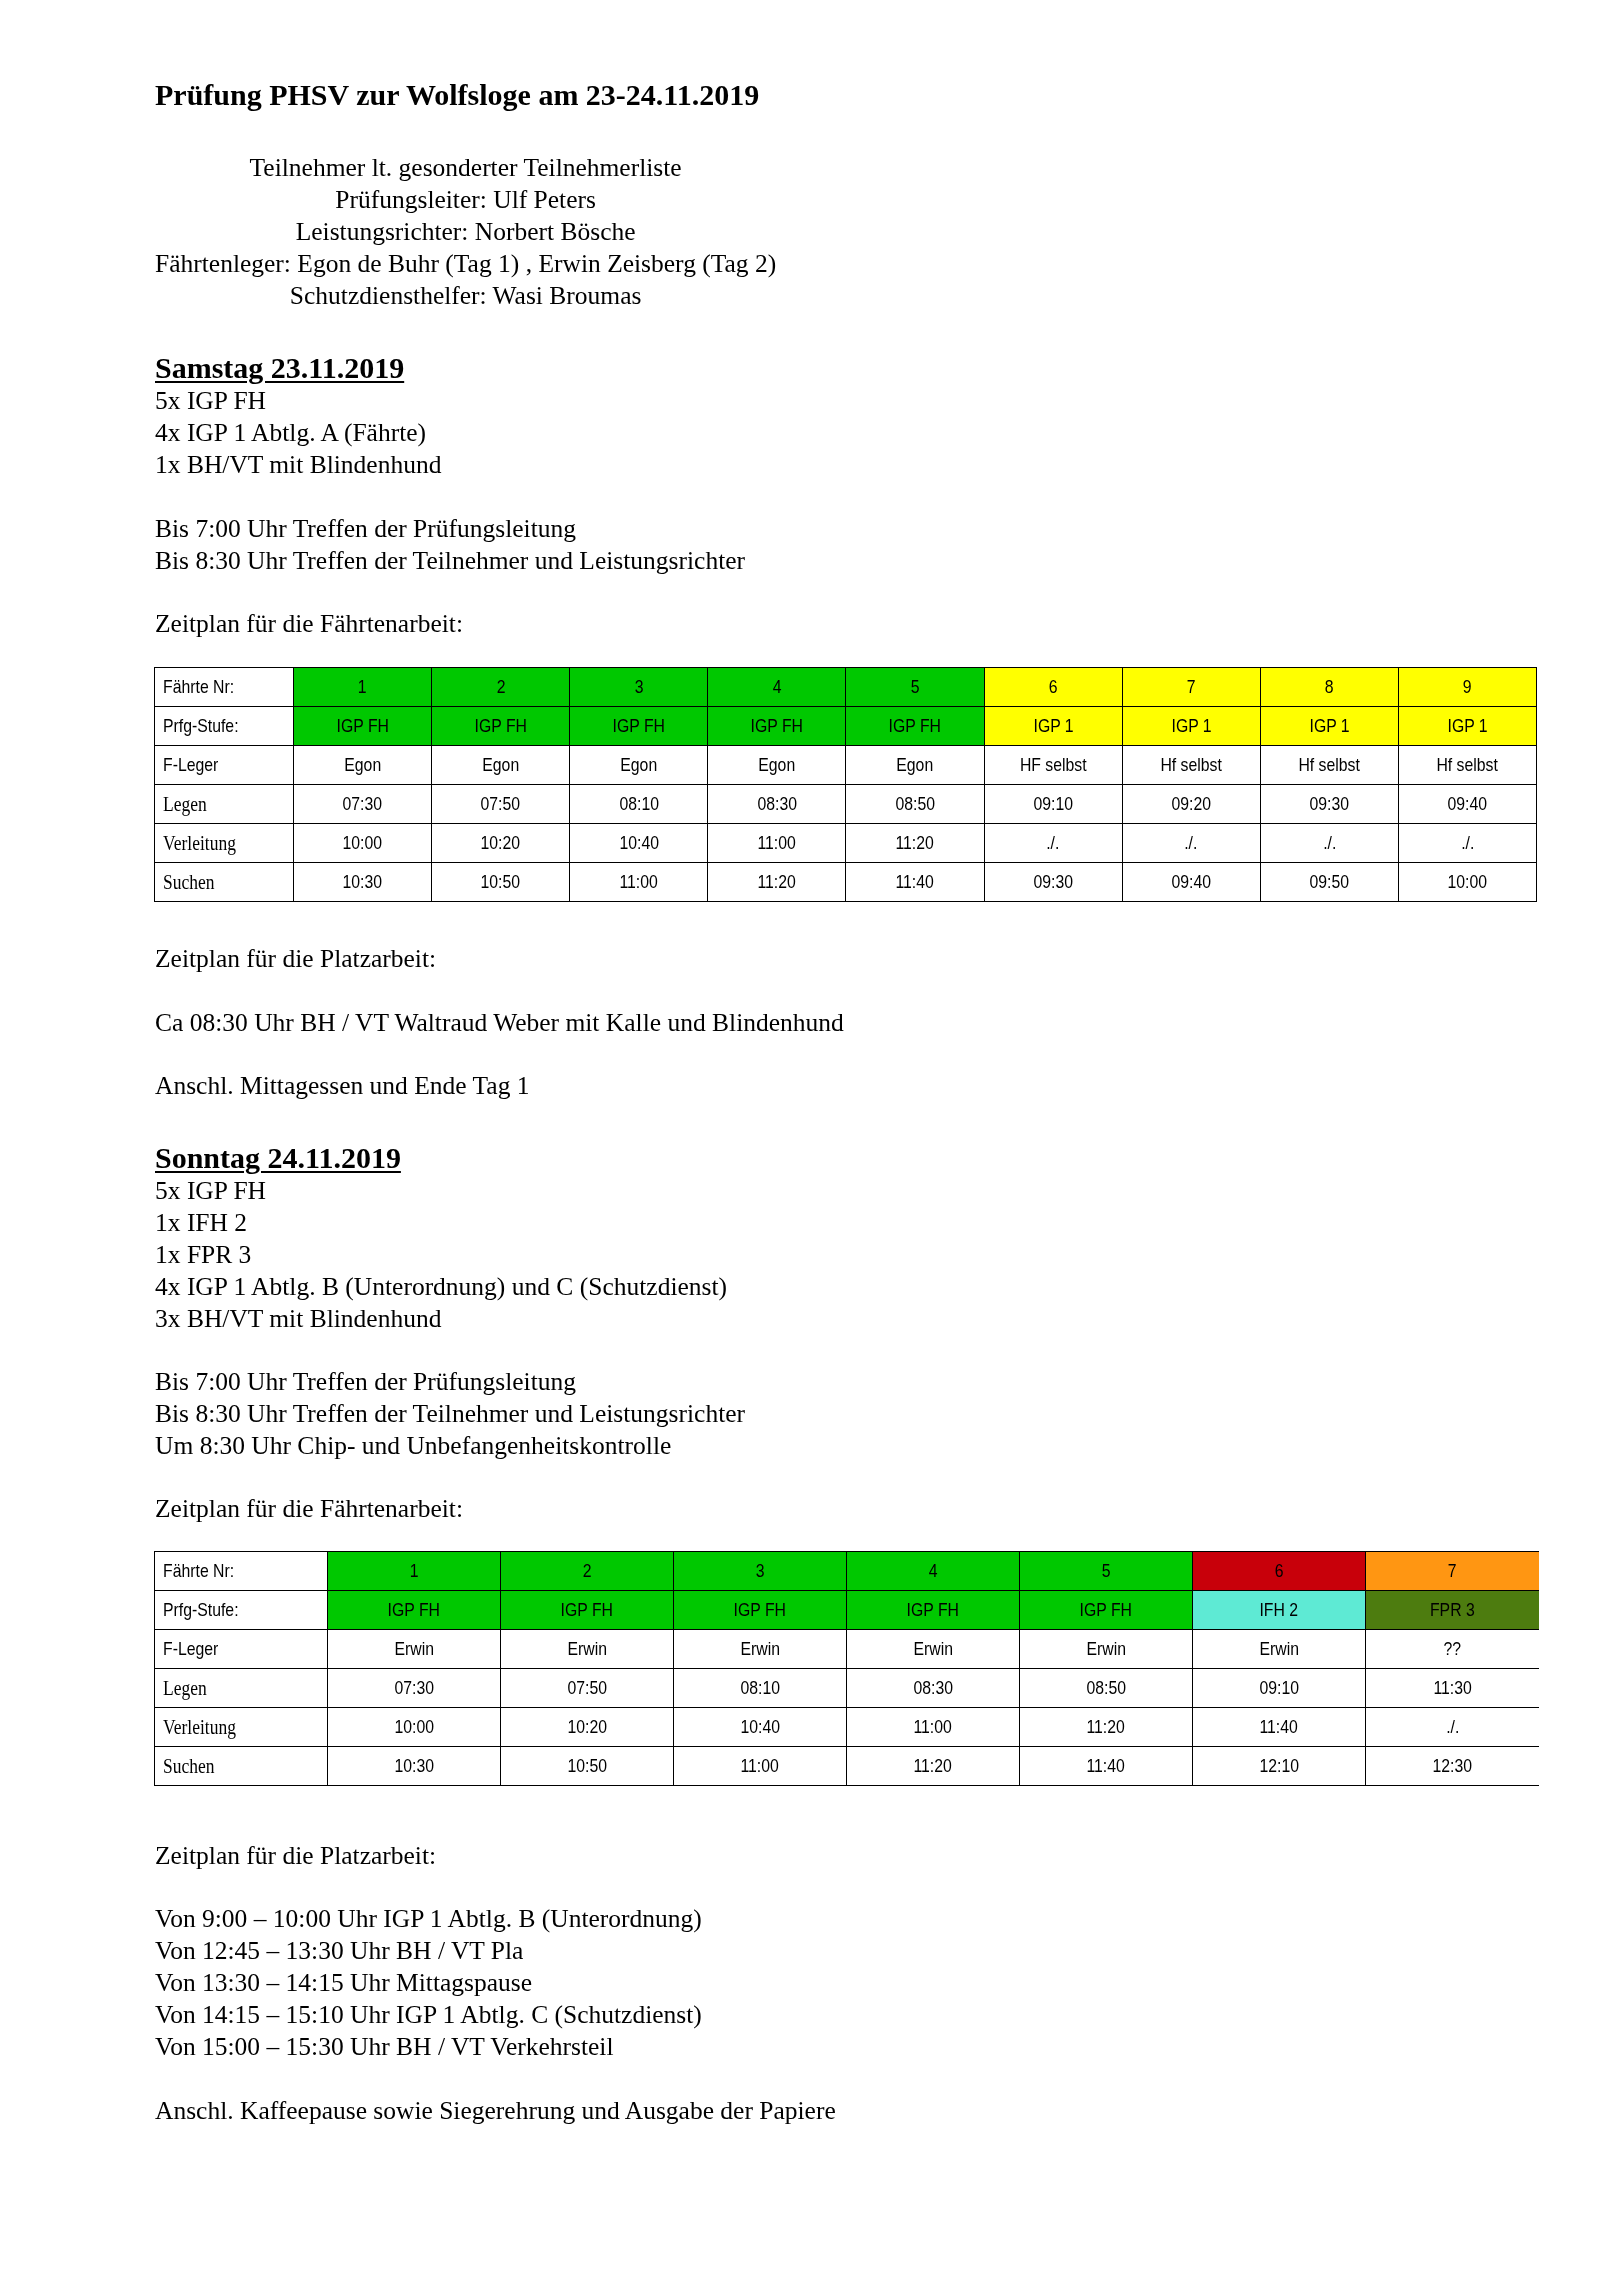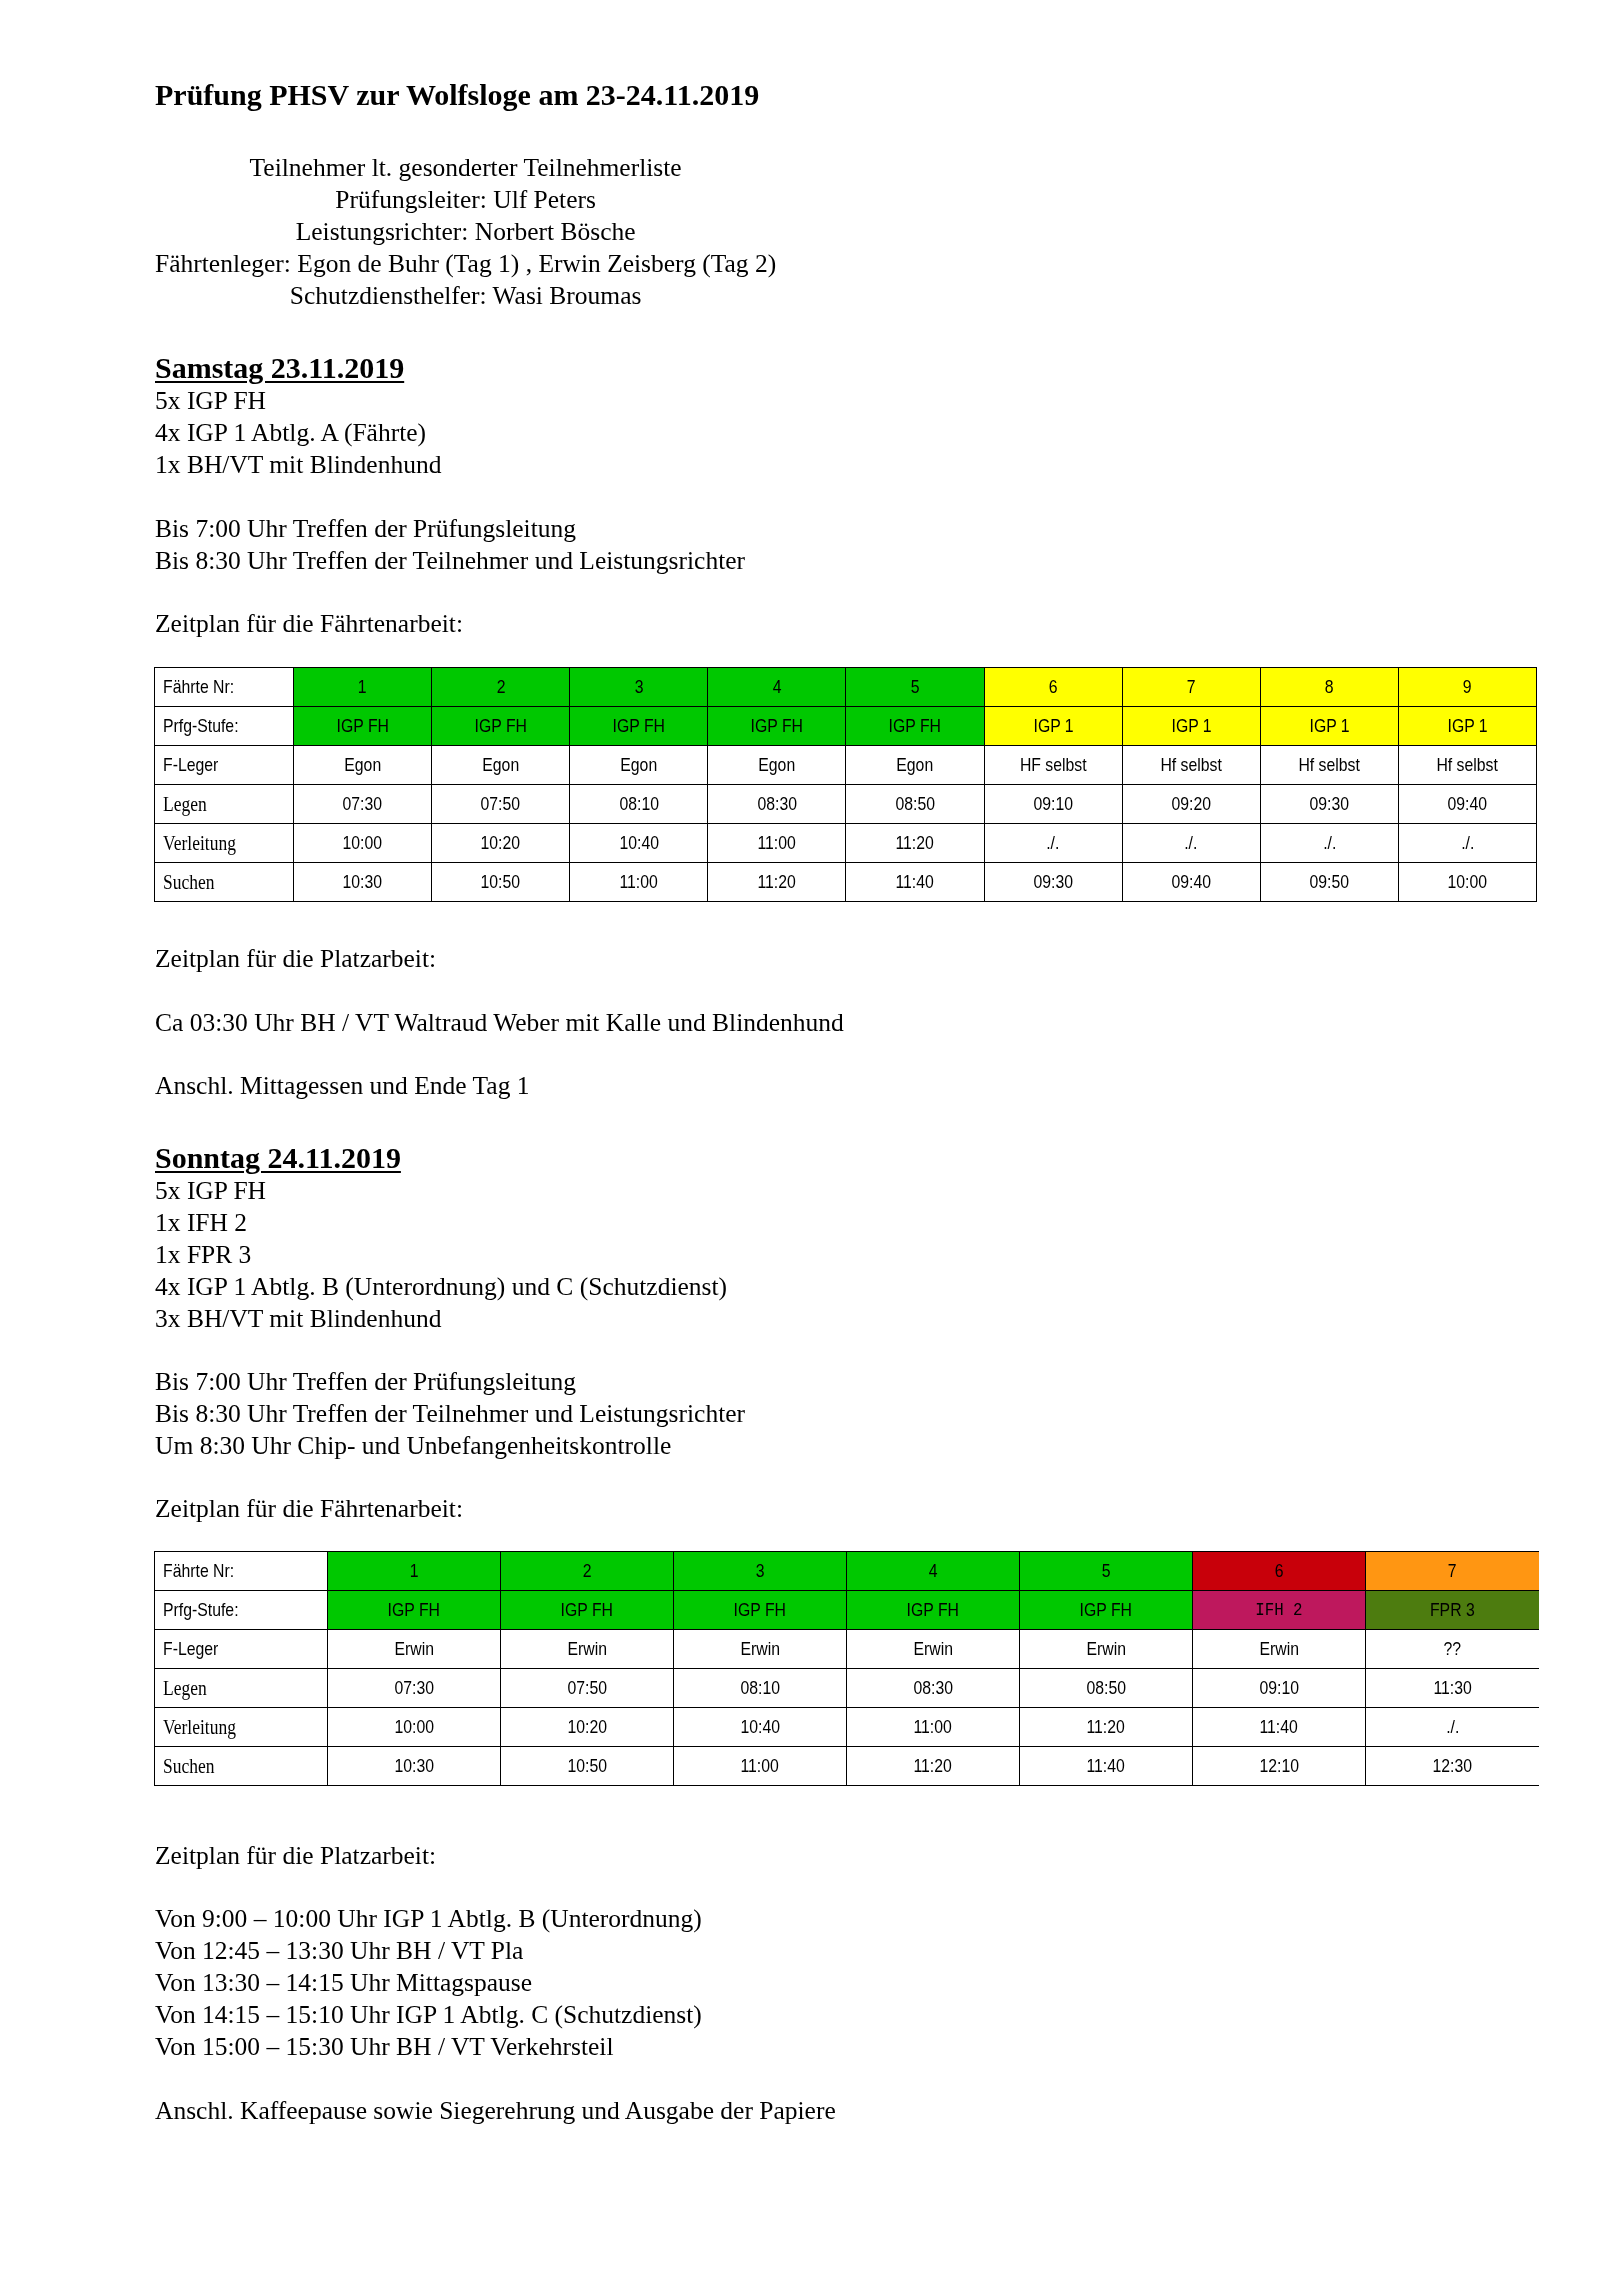--- a/index.html
+++ b/index.html
@@ -132,21 +132,21 @@
           <td><span class="n">11:40</span></td>
           <td><span class="n">09:30</span></td>
           <td><span class="n">09:40</span></td>
           <td><span class="n">09:50</span></td>
           <td class="lastcol"><span class="n">10:00</span></td>
         </tr>
       </tbody>
   </table>
 
   <div class="line" style="top:943px;">Zeitplan für die Platzarbeit:</div>
-  <div class="line" style="top:1007px;">Ca 03:30 Uhr BH / VT Waltraud Weber mit Kalle und Blindenhund</div>
+  <div class="line" style="top:1007px;">Ca 08:30 Uhr BH / VT Waltraud Weber mit Kalle und Blindenhund</div>
   <div class="line" style="top:1070px;">Anschl. Mittagessen und Ende Tag 1</div>
 
   <div class="dayhead" style="top:1141px;">Sonntag 24.11.2019</div>
 
   <div class="block" style="top:1175px;">
     <span class="l">5x IGP FH</span>
     <span class="l">1x IFH 2</span>
     <span class="l">1x FPR 3</span>
     <span class="l">4x IGP 1 Abtlg. B (Unterordnung) und C (Schutzdienst)</span>
     <span class="l">3x BH/VT mit Blindenhund</span>
@@ -182,21 +182,21 @@
           <td style="background: rgb(200, 0, 10);"><span class="n">6</span></td>
           <td class="lastcol" style="background: rgb(255, 150, 18);"><span class="n">7</span></td>
         </tr>
         <tr>
           <td class="lab"><span class="n">Prfg-Stufe:</span></td>
           <td style="background: rgb(0, 200, 0);"><span class="n">IGP FH</span></td>
           <td style="background: rgb(0, 200, 0);"><span class="n">IGP FH</span></td>
           <td style="background: rgb(0, 200, 0);"><span class="n">IGP FH</span></td>
           <td style="background: rgb(0, 200, 0);"><span class="n">IGP FH</span></td>
           <td style="background: rgb(0, 200, 0);"><span class="n">IGP FH</span></td>
-          <td style="background: #be185d; font-family: Liberation Mono, monospace;"><span class="n">IFH 2</span></td>
+          <td style="background: #5eead4;"><span class="n">IFH 2</span></td>
           <td class="lastcol" style="background: #4d7c0f;"><span class="n">FPR 3</span></td>
         </tr>
         <tr>
           <td class="lab"><span class="n">F-Leger</span></td>
           <td><span class="n">Erwin</span></td>
           <td><span class="n">Erwin</span></td>
           <td><span class="n">Erwin</span></td>
           <td><span class="n">Erwin</span></td>
           <td><span class="n">Erwin</span></td>
           <td><span class="n">Erwin</span></td>

